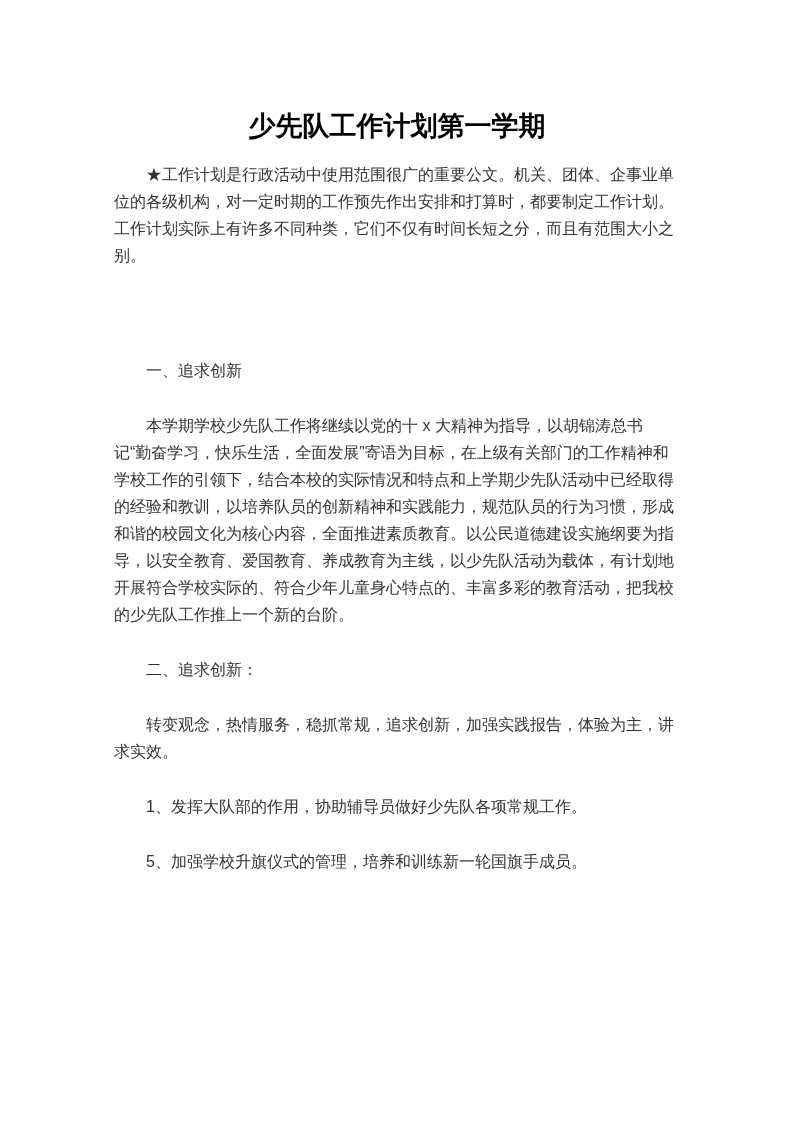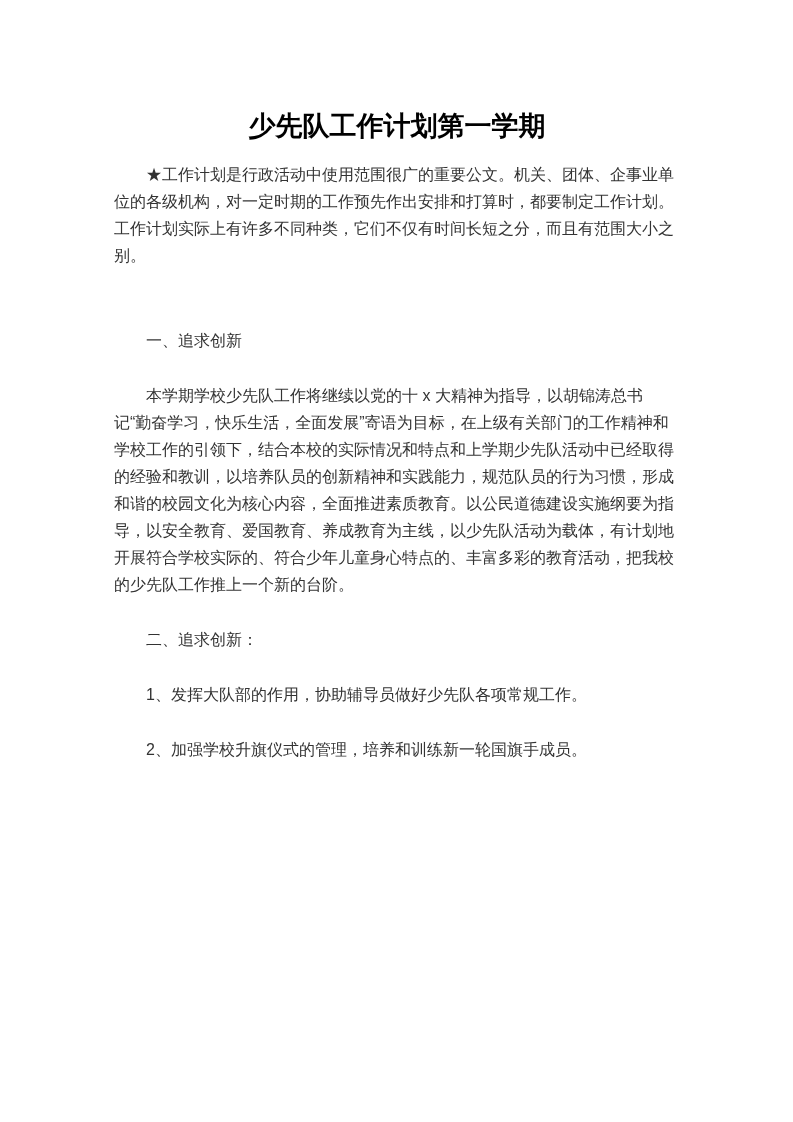--- a/index.html
+++ b/index.html
@@ -30,37 +30,38 @@
   .para {
     margin: 0 0 28px 0;
     font-size: 16px;
     line-height: 27px;
     color: var(--body-color, #333333);
     text-indent: 2em;
     text-align: left;
     word-break: break-all;
   }
   .gap-xl {
-    margin-bottom: 58px;
+    margin-bottom: 88px;
   }
 </style>
 </head>
 <body>
 
 <div class="page">
   <h1 class="doc-title">少先队工作计划第一学期</h1>
 
   <p class="para gap-xl">★工作计划是行政活动中使用范围很广的重要公文。机关、团体、企事业单位的各级机构，对一定时期的工作预先作出安排和打算时，都要制定工作计划。工作计划实际上有许多不同种类，它们不仅有时间长短之分，而且有范围大小之别。</p>
 
   <p class="para">一、追求创新</p>
 
   <p class="para">本学期学校少先队工作将继续以党的十 x 大精神为指导，以胡锦涛总书记“勤奋学习，快乐生活，全面发展”寄语为目标，在上级有关部门的工作精神和学校工作的引领下，结合本校的实际情况和特点和上学期少先队活动中已经取得的经验和教训，以培养队员的创新精神和实践能力，规范队员的行为习惯，形成和谐的校园文化为核心内容，全面推进素质教育。以公民道德建设实施纲要为指导，以安全教育、爱国教育、养成教育为主线，以少先队活动为载体，有计划地开展符合学校实际的、符合少年儿童身心特点的、丰富多彩的教育活动，把我校的少先队工作推上一个新的台阶。</p>
 
   <p class="para">二、追求创新：</p>
 
+  <p class="para">转变观念，热情服务，稳抓常规，追求创新，加强实践报告，体验为主，讲求实效。</p>
 
 
 
   <p class="para">1、发挥大队部的作用，协助辅导员做好少先队各项常规工作。</p>
 
-  <p class="para">2、加强学校升旗仪式的管理，培养和训练新一轮国旗手成员。</p>
+  <p class="para">5、加强学校升旗仪式的管理，培养和训练新一轮国旗手成员。</p>
 
 </div>
 
 </body></html>

